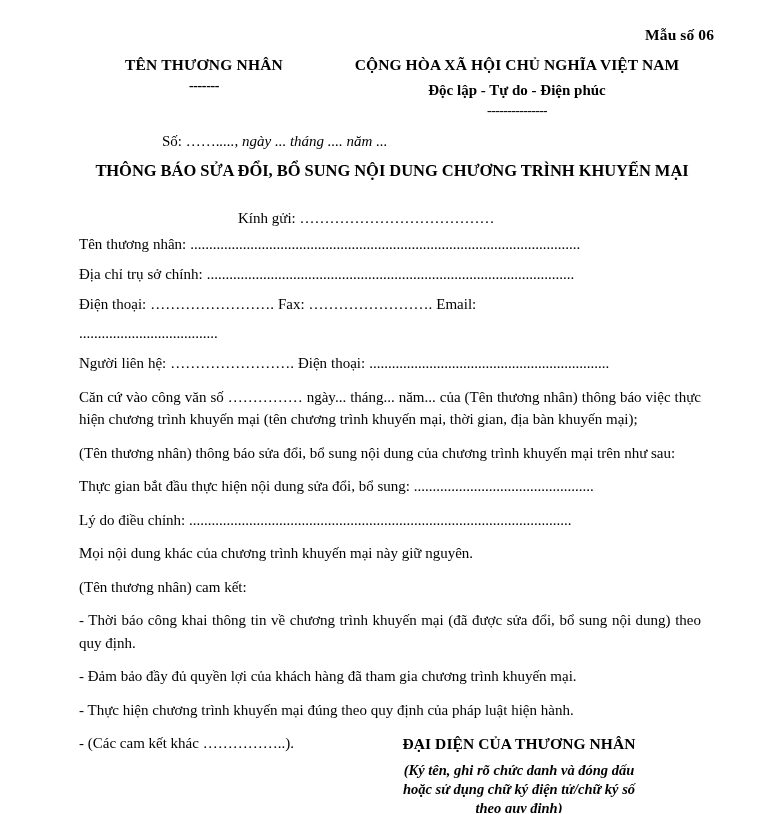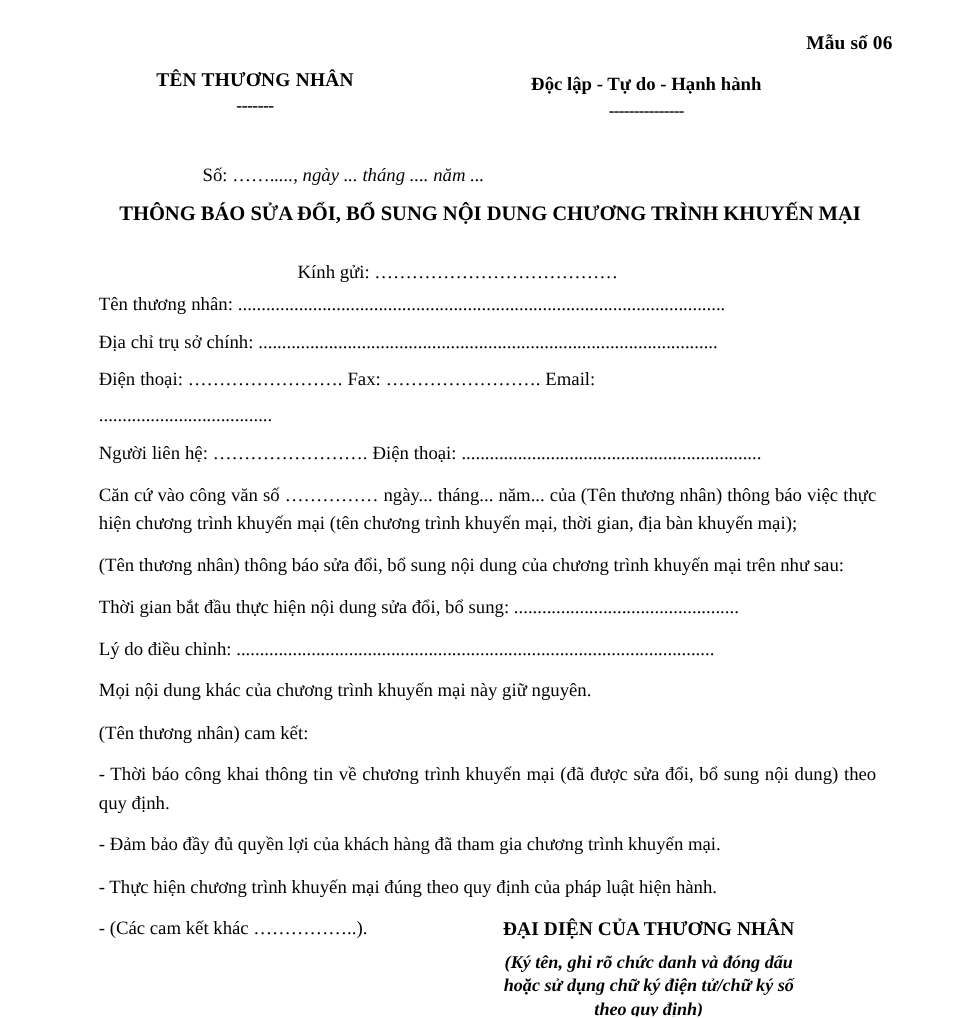--- a/index.html
+++ b/index.html
@@ -185,21 +185,22 @@
 <div class="page">
 
   <div class="form-code">Mẫu số 06</div>
 
   <div class="header">
     <div class="header-left">
       <div class="org-name">TÊN THƯƠNG NHÂN</div>
       <div class="rule-dashes">-------</div>
     </div>
     <div class="header-right">
-      <div class="nation-motto">Độc lập - Tự do - Hạnh hành</div>
+      <div class="nation-title">CỘNG HÒA XÃ HỘI CHỦ NGHĨA VIỆT NAM</div>
+      <div class="nation-motto">Độc lập - Tự do - Điện phúc</div>
       <div class="nation-rule">---------------</div>
     </div>
   </div>
 
   <div class="meta-row">
     <div class="doc-number">Số: …….</div>
     <div class="doc-date">...., ngày ... tháng .... năm ...</div>
   </div>
 
   <div class="doc-title">THÔNG BÁO SỬA ĐỔI, BỔ SUNG NỘI DUNG CHƯƠNG TRÌNH KHUYẾN MẠI</div>
@@ -217,21 +218,21 @@
     <p class="field-line">.....................................</p>
 
     <p class="field-line">Người liên hệ: ……………………. Điện thoại: ................................................................</p>
 
     <div class="spacer-sm"></div>
 
     <p class="para justify">Căn cứ vào công văn số …………… ngày... tháng... năm... của (Tên thương nhân) thông báo việc thực hiện chương trình khuyến mại (tên chương trình khuyến mại, thời gian, địa bàn khuyến mại);</p>
 
     <p class="para justify">(Tên thương nhân) thông báo sửa đổi, bổ sung nội dung của chương trình khuyến mại trên như sau:</p>
 
-    <p class="para">Thời gian bắt đầu thực hiện nội dung sửa đổi, bổ sung: ................................................</p>
+    <p class="para">Thực gian bắt đầu thực hiện nội dung sửa đổi, bổ sung: ................................................</p>
 
     <p class="para">Lý do điều chỉnh: ......................................................................................................</p>
 
     <p class="para">Mọi nội dung khác của chương trình khuyến mại này giữ nguyên.</p>
 
     <p class="para">(Tên thương nhân) cam kết:</p>
 
     <p class="para justify">- Thời báo công khai thông tin về chương trình khuyến mại (đã được sửa đổi, bổ sung nội dung) theo quy định.</p>
 
     <p class="para">- Đảm bảo đầy đủ quyền lợi của khách hàng đã tham gia chương trình khuyến mại.</p>

